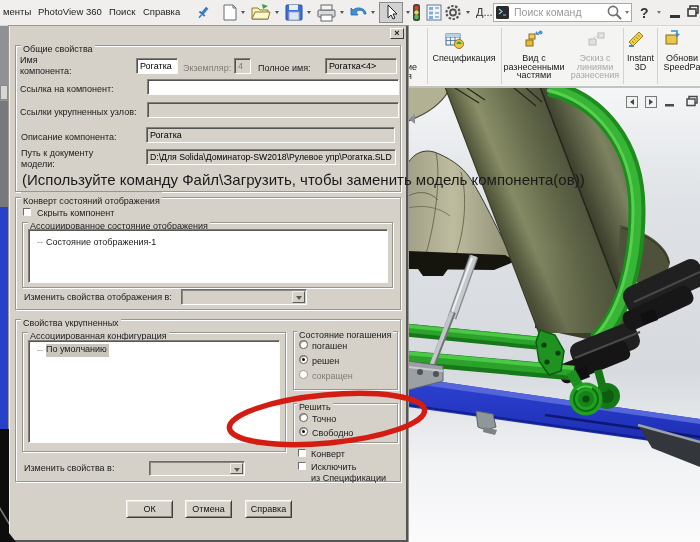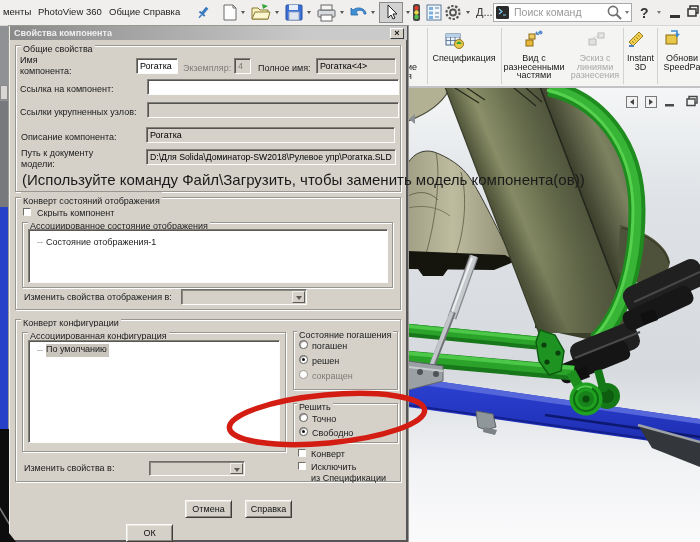--- a/index.html
+++ b/index.html
@@ -31,21 +31,21 @@
 .cbtn{position:absolute;right:1px;top:1px;bottom:1px;width:13px;background:#d5d1c9;border:1px solid;border-color:#f2f0ea #5f5d58 #5f5d58 #f2f0ea}
 .cbtn:after{content:"";position:absolute;left:3px;top:4px;border:3px solid transparent;border-top:4px solid #5b5954}
 .btn{position:absolute;width:47px;height:18px;background:#d5d1c9;border:1px solid;border-color:#fcfcfa #403e3a #403e3a #fcfcfa;box-shadow:inset 1px 1px 0 #e9e6df, inset -1px -1px 0 #8a8880;font-size:9px;text-align:center;line-height:16px;color:#111}
 .bold{font-weight:normal}
 </style></head>
 <body>
 
 <div class="abs" id="menubar">
 <span class="mi" style="left:3px">менты</span>
 <span class="mi" style="left:38px">PhotoView 360</span>
-<span class="mi" style="left:109px">Общие</span>
+<span class="mi" style="left:109px">Поиск</span>
 <span class="mi" style="left:143px">Справка</span>
 <svg class="abs" style="left:0;top:0" width="700" height="26" viewBox="0 0 700 26">
 
 <g transform="translate(197,6) rotate(40 6 6)">
         <path d="M5,0 L8,0 L8,7 L10,7 L10,9 L3,9 L3,7 L5,7 Z" fill="#3a7abf"></path>
         <rect x="6" y="9" width="1.4" height="4" fill="#3a7abf"></rect>
       </g>
 
 <path d="M224,5 L233,5 L236,8 L236,20 L224,20 Z" fill="#fdfdfd" stroke="#6b6b6b"></path>
       <path d="M233,5 L233,8 L236,8" fill="none" stroke="#6b6b6b"></path>
@@ -294,31 +294,30 @@
 <rect x="665" y="104" width="9" height="2.5" fill="#4a4a4a"></rect>
 <g fill="none" stroke="#4a4a4a" stroke-width="1.5">
 <rect x="687" y="99" width="8" height="6.5"></rect>
 <path d="M689,99 L689,96.5 L697,96.5 L697,103 L695,103"></path>
 </g>
 <path d="M415,114 L409,119 L415,124 Z" fill="#8a9094"></path>
 <rect x="408" y="87" width="292" height="1" fill="#c0c3c5"></rect>
 </svg>
 
 <div class="abs" id="dlg">
-<div id="dlgtitle">Свойства компонента</div>
 <div id="closebtn">×</div>
 
 <div class="grp" style="left:5px;top:19px;width:386px;height:147px"></div>
 <div class="glab" style="left:11px;top:14px">Общие свойства</div>
 <div class="lab" style="left:10px;top:29px">Имя<br>компонента:</div>
 <div class="fld" style="left:126px;top:32px;width:42px;height:16px">Рогатка</div>
 <div class="lab gray" style="left:173px;top:37px">Экземпляр:</div>
 <div class="fld dfld gray" style="left:224px;top:32px;width:17px;height:16px">4</div>
 <div class="lab" style="left:248px;top:37px">Полное имя:</div>
-<div class="fld dfld" style="left:306px;top:32px;width:80px;height:16px">Рогатка&lt;4&gt;</div>
+<div class="fld dfld" style="left:315px;top:32px;width:72px;height:16px">Рогатка&lt;4&gt;</div>
 <div class="lab" style="left:10px;top:58px">Ссылка на компонент:</div>
 <div class="fld" style="left:137px;top:53px;width:252px;height:16px"></div>
 <div class="lab" style="left:10px;top:81px">Ссылки укрупненных узлов:</div>
 <div class="fld dfld" style="left:137px;top:76px;width:252px;height:16px"></div>
 <div class="lab" style="left:11px;top:106px">Описание компонента:</div>
 <div class="fld dfld" style="left:136px;top:101px;width:249px;height:16px">Рогатка</div>
 <div class="lab" style="left:11px;top:122px">Путь к документу<br>модели:</div>
 <div class="fld dfld" style="left:136px;top:123px;width:250px;height:16px;font-size:8.7px">D:\Для Solida\Доминатор-SW2018\Рулевое упр\Рогатка.SLD</div>
 <div class="lab" style="left:12px;top:148px;font-size:15px">(Используйте команду Файл\Загрузить, чтобы заменить модель компонента(ов))</div>
 
@@ -330,21 +329,21 @@
 <div class="glab" style="left:18px;top:191px">Ассоциированное состояние отображения</div>
 <div class="listbox" style="left:18px;top:203px;width:360px;height:54px"></div>
 <div class="lab" style="left:27px;top:211px;color:#8a8880;font-size:9px">--</div>
 <div class="lab bold" style="left:36px;top:211px">Состояние отображения-1</div>
 <div class="lab" style="left:14px;top:266px">Изменить свойства отображения в:</div>
 <div class="combo" style="left:171px;top:263px;width:126px;height:16px">
       <span class="cbtn"></span>
     </div>
 
 <div class="grp" style="left:5px;top:293px;width:386px;height:163px"></div>
-<div class="glab" style="left:11px;top:288px">Конверт конфигурации</div>
+<div class="glab" style="left:11px;top:288px">Свойства укрупненных</div>
 <div class="grp" style="left:12px;top:306px;width:264px;height:120px"></div>
 <div class="glab" style="left:18px;top:301px">Ассоциированная конфигурация</div>
 <div class="listbox" style="left:18px;top:314px;width:252px;height:103px"></div>
 <div class="lab" style="left:27px;top:319px;color:#8a8880;font-size:9px">--</div>
 <div class="lab bold" style="left:36px;top:318px;background:#c9c5bc;padding:0 2px 2px 0">По умолчанию</div>
 
 <div class="grp" style="left:283px;top:305px;width:105px;height:59px"></div>
 <div class="glab" style="left:287px;top:300px">Состояние погашения</div>
 <div class="radio" style="left:289px;top:314px"></div>
 <div class="lab" style="left:302px;top:315px">погашен</div>
@@ -366,20 +365,20 @@
 
 <div class="cb" style="left:288px;top:423px"></div>
 <div class="lab" style="left:301px;top:423px">Конверт</div>
 <div class="cb" style="left:288px;top:436px"></div>
 <div class="lab" style="left:301px;top:436px">Исключить<br>из Спецификации</div>
 <div class="lab" style="left:14px;top:437px">Изменить свойства в:</div>
 <div class="combo" style="left:139px;top:435px;width:96px;height:15px">
       <span class="cbtn"></span>
     </div>
 
-<div class="btn" style="left:116px;top:498px">ОК</div>
+<div class="btn" style="left:116px;top:474px">ОК</div>
 <div class="btn" style="left:175px;top:474px">Отмена</div>
 <div class="btn" style="left:235px;top:474px">Справка</div>
 </div>
 
 <svg class="abs" style="left:0;top:0;pointer-events:none" width="700" height="542" viewBox="0 0 700 542">
 <ellipse cx="327" cy="419" rx="98" ry="24" fill="none" stroke="#d41d12" stroke-width="5.5" transform="rotate(-5.3 327 419)"></ellipse>
 </svg>
 
 </body></html>

